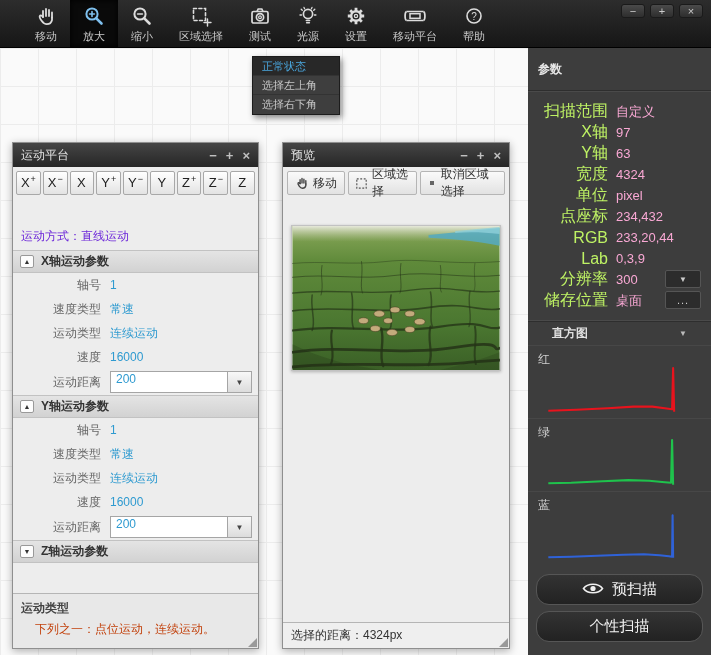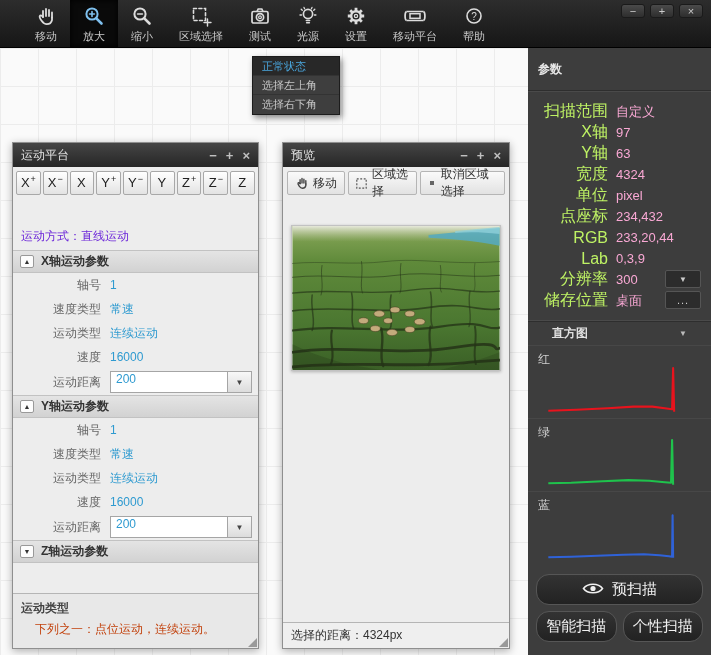--- a/index.html
+++ b/index.html
@@ -537,22 +537,19 @@
         <span>
           <svg width="22" height="15" viewBox="0 0 22 15" fill="none" stroke="#f0f0f0" stroke-width="1.6">
             <path d="M1.5 7.5 C5.5 1.8 16.5 1.8 20.5 7.5 C16.5 13.2 5.5 13.2 1.5 7.5 Z"></path>
             <circle cx="11" cy="7.5" r="2.6" fill="#f0f0f0" stroke="none"></circle>
           </svg>
         </span>
         <span>预扫描</span>
       </div>
       <div class="btnrow">
         <div class="bigbtn">
-            <span>智能扫描</span>
-          </div>
-        <div class="bigbtn">
             <span>个性扫描</span>
           </div>
       </div>
     </div>
   </div>
 
 </div>
 
 </body></html>

